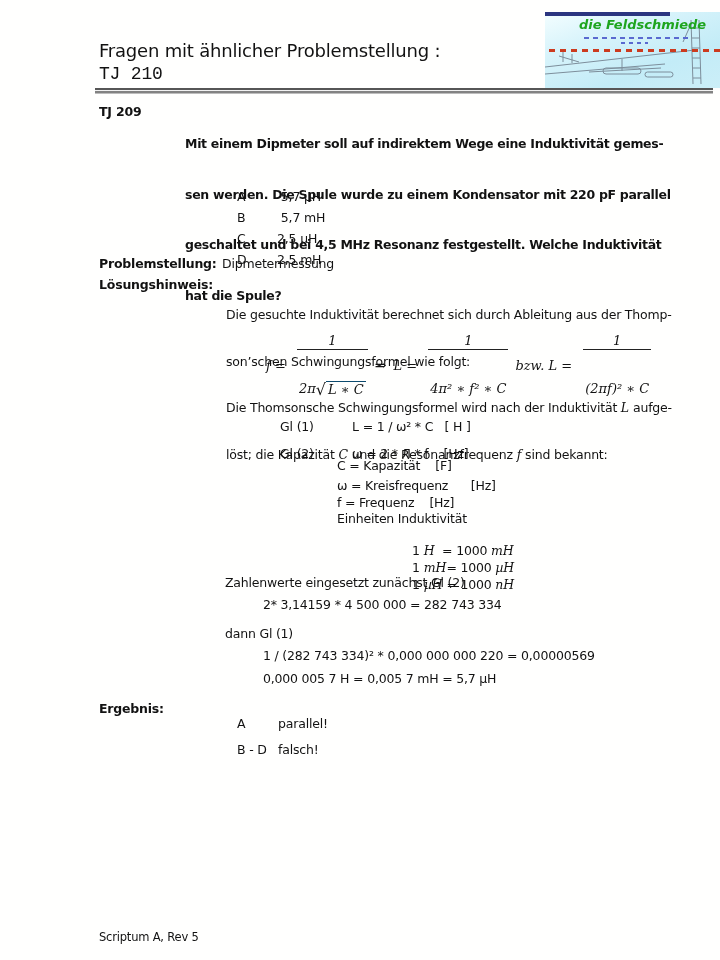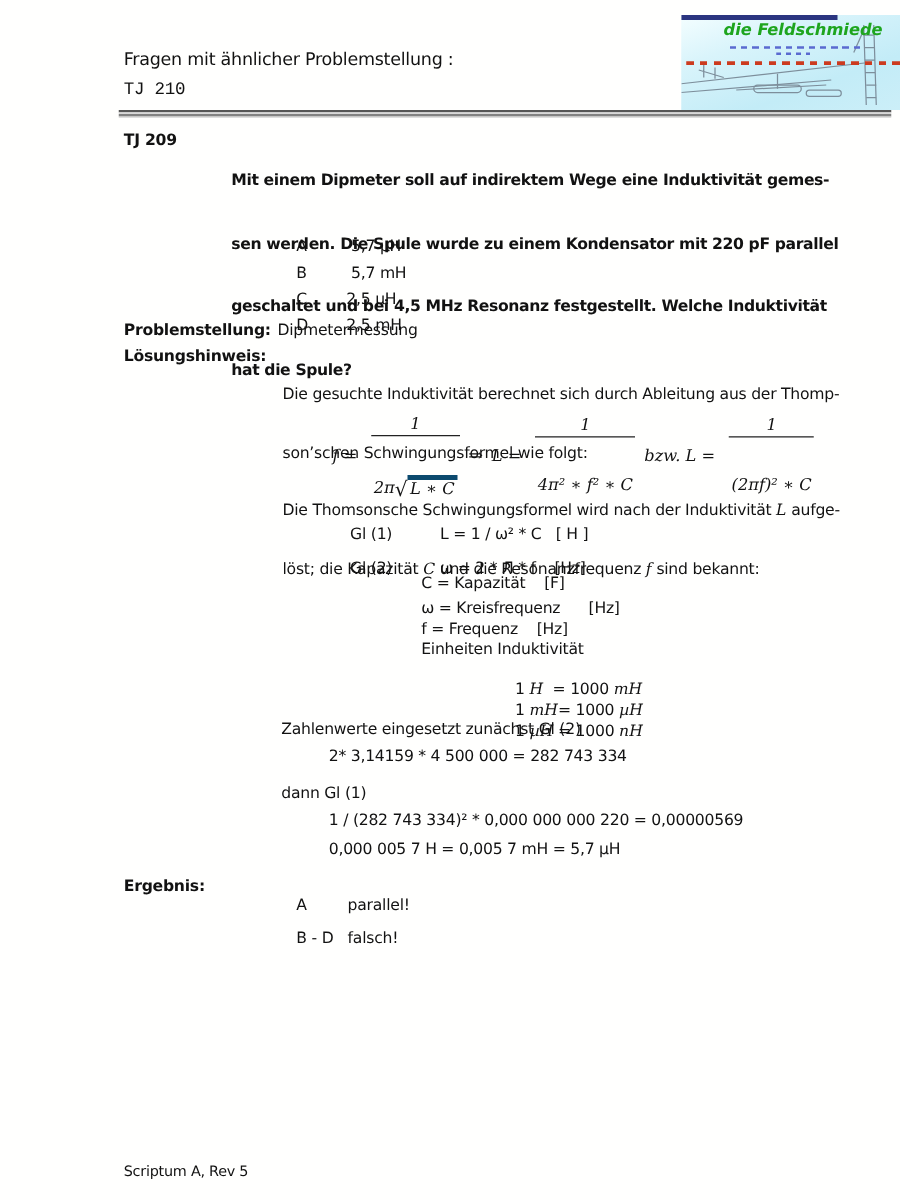--- a/index.html
+++ b/index.html
@@ -4,21 +4,21 @@
 <style>
   html,body{margin:0;padding:0;background:#ffffff;}
   .page{
     position:relative;width:720px;height:960px;background:#fffffe;
     font-family:"DejaVu Sans",sans-serif;color:#121212;overflow:hidden;
     font-size:12.5px;letter-spacing:-0.2px;
   }
   .abs{position:absolute;white-space:pre;}
   .b{font-weight:bold;}
   
-  .hdr-line{font-size:14px;}
+  .hdr-line{font-size:18px;}
   
   .logo{position:absolute;left:545px;top:12px;width:195px;height:76px;
         background:linear-gradient(160deg,#f4feff 0%,#d9f4fb 28%,#c3ecf7 65%,#cdeff8 100%);
         overflow:hidden;}
   .logo .navy{position:absolute;left:0;top:0;width:64%;height:4px;background:#2b3580;}
   .logo .brand{position:absolute;left:0;top:5px;width:100%;text-align:center;
         font-size:13px;font-weight:bold;font-style:italic;color:#1ea51e;letter-spacing:0;}
   .morse{position:absolute;height:2px;}
   .morse.blue1{left:20%;top:25px;width:55%;background:repeating-linear-gradient(90deg,#5a6ad0 0 5px,transparent 5px 9px);}
   .morse.blue2{left:39%;top:30px;width:14%;background:repeating-linear-gradient(90deg,#5a6ad0 0 4px,transparent 4px 8px);}
@@ -37,21 +37,21 @@
   .hint-lines div{line-height:16.5px;white-space:pre;}
   .iv{font-style:italic;font-family:"DejaVu Serif",serif;letter-spacing:0;}
   
   .formula{position:absolute;left:266px;top:340px;height:50px;display:flex;align-items:center;gap:7px;
            font-family:"DejaVu Serif",serif;font-style:italic;font-size:13px;letter-spacing:0;white-space:pre;}
   .frac{display:inline-block;text-align:center;vertical-align:middle;}
   .frac .num{display:block;border-bottom:1px solid #222;padding:0 4px 1px 4px;line-height:14px;}
   .frac .den{display:block;padding:1px 2px 0 2px;line-height:15px;}
   .den-row{display:inline-flex;align-items:flex-end;}
   .sqrt{font-size:16px;line-height:14px;transform:translateY(1px);}
-  .rad{border-top:4px solid #0c4a6e;padding:1px 2px 0 2px;line-height:13px;}
+  .rad{border-top:1px solid #0c4a6e;padding:1px 2px 0 2px;line-height:13px;}
   .imp{font-style:normal;font-size:14px;}
   
   .gl .gl-label{display:inline-block;width:72px;}
   
   .unit-row span{white-space:pre;}
   
   .res .key{display:inline-block;width:41px;}
   .footer{font-size:11.5px;}
 </style>
 </head>

